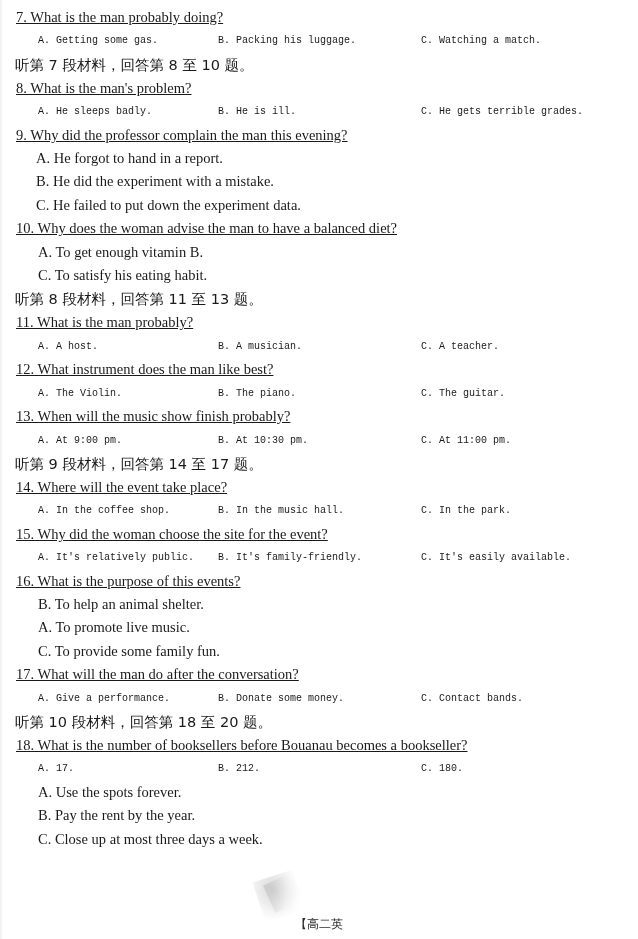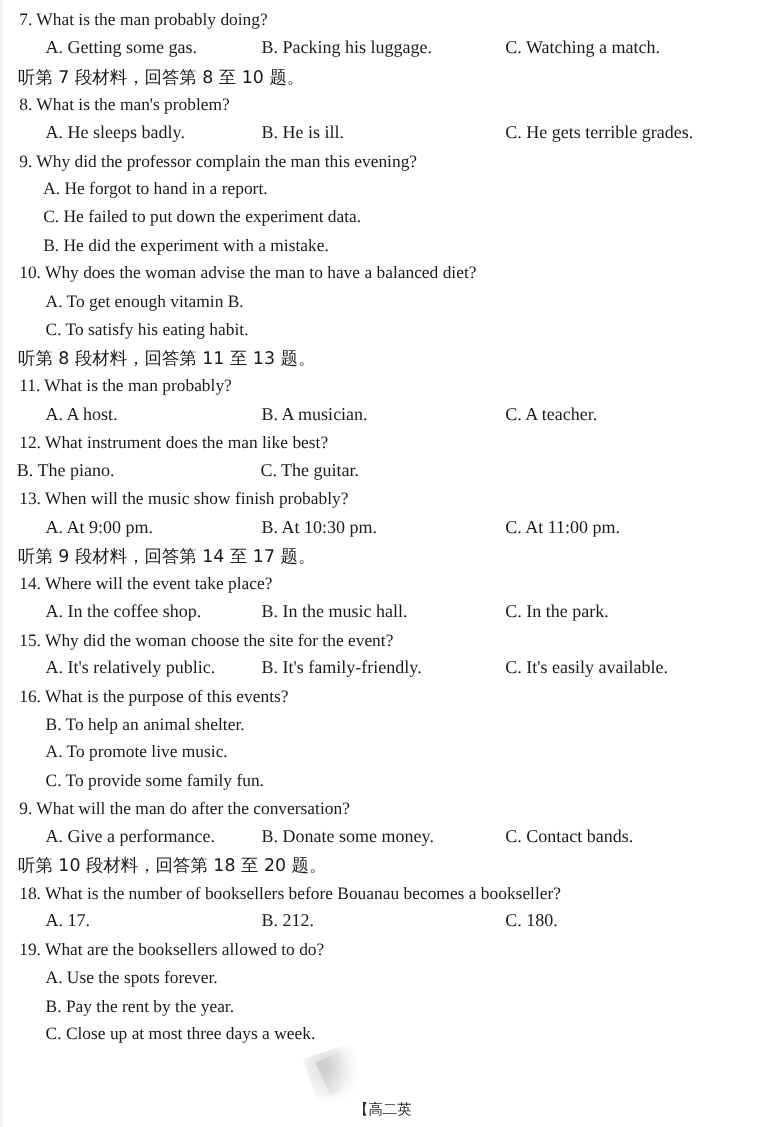--- a/index.html
+++ b/index.html
@@ -22,32 +22,34 @@
     padding: 6px 14px 0 14px;
     box-sizing: border-box;
   }
   .q-line {
     font-size: 14.5px;
     line-height: 23.4px;
     white-space: nowrap;
   }
   .q-stem {
     padding-left: 2px;
+    text-decoration: underline;
   }
   .q-sub {
     padding-left: 22px;
   }
   .q-sub-deep {
     padding-left: 24px;
   }
   .opt-row {
     display: flex;
-    font-size: 15px;
+    font-size: 10px;
     line-height: 23.4px;
     white-space: nowrap;
+    font-family: Liberation Mono, monospace;
   }
   .opt-a {
     width: 204px;
     padding-left: 24px;
     box-sizing: border-box;
   }
   .opt-b {
     width: 203px;
     box-sizing: border-box;
   }
@@ -123,38 +125,39 @@
 
   <div class="q-line q-stem">8. What is the man's problem?</div>
   <div class="opt-row">
     <span class="opt-a">A. He sleeps badly.</span>
     <span class="opt-b">B. He is ill.</span>
     <span class="opt-c">C. He gets terrible grades.</span>
   </div>
 
   <div class="q-line q-stem">9. Why did the professor complain the man this evening?</div>
   <div class="q-line q-sub">A. He forgot to hand in a report.</div>
+  <div class="q-line q-sub">B. He did the experiment with a mistake.</div>
   <div class="q-line q-sub">C. He failed to put down the experiment data.</div>
-  <div class="q-line q-sub">B. He did the experiment with a mistake.</div>
 
   <div class="q-line q-stem">10. Why does the woman advise the man to have a balanced diet?</div>
   <div class="q-line q-sub-deep">A. To get enough vitamin B.</div>
   <div class="q-line q-sub-deep">C. To satisfy his eating habit.</div>
 
   <div class="cn-line">听第 8 段材料，回答第 11 至 13 题。</div>
 
   <div class="q-line q-stem">11. What is the man probably?</div>
   <div class="opt-row">
     <span class="opt-a">A. A host.</span>
     <span class="opt-b">B. A musician.</span>
     <span class="opt-c">C. A teacher.</span>
   </div>
 
   <div class="q-line q-stem">12. What instrument does the man like best?</div>
   <div class="opt-row">
+    <span class="opt-a">A. The Violin.</span>
     <span class="opt-b">B. The piano.</span>
     <span class="opt-c">C. The guitar.</span>
   </div>
 
   <div class="q-line q-stem">13. When will the music show finish probably?</div>
   <div class="opt-row">
     <span class="opt-a">A. At 9:00 pm.</span>
     <span class="opt-b">B. At 10:30 pm.</span>
     <span class="opt-c">C. At 11:00 pm.</span>
   </div>
@@ -173,37 +176,36 @@
     <span class="opt-a">A. It's relatively public.</span>
     <span class="opt-b">B. It's family-friendly.</span>
     <span class="opt-c">C. It's easily available.</span>
   </div>
 
   <div class="q-line q-stem">16. What is the purpose of this events?</div>
   <div class="q-line q-sub-deep">B. To help an animal shelter.</div>
   <div class="q-line q-sub-deep">A. To promote live music.</div>
   <div class="q-line q-sub-deep">C. To provide some family fun.</div>
 
-  <div class="q-line q-stem">9. What will the man do after the conversation?</div>
+  <div class="q-line q-stem">17. What will the man do after the conversation?</div>
   <div class="opt-row">
     <span class="opt-a">A. Give a performance.</span>
     <span class="opt-b">B. Donate some money.</span>
     <span class="opt-c">C. Contact bands.</span>
   </div>
 
   <div class="cn-line">听第 10 段材料，回答第 18 至 20 题。</div>
 
   <div class="q-line q-stem">18. What is the number of booksellers before Bouanau becomes a bookseller?</div>
   <div class="opt-row">
     <span class="opt-a">A. 17.</span>
     <span class="opt-b">B. 212.</span>
     <span class="opt-c">C. 180.</span>
   </div>
 
-  <div class="q-line q-stem">19. What are the booksellers allowed to do?</div>
   <div class="q-line q-sub-deep">A. Use the spots forever.</div>
   <div class="q-line q-sub-deep">B. Pay the rent by the year.</div>
   <div class="q-line q-sub-deep">C. Close up at most three days a week.</div>
 
   <div class="footer">
     <span class="bracket">【</span><span>高二英</span>
   </div>
 
   <div class="smudge"></div>
   <div class="smudge2"></div>

